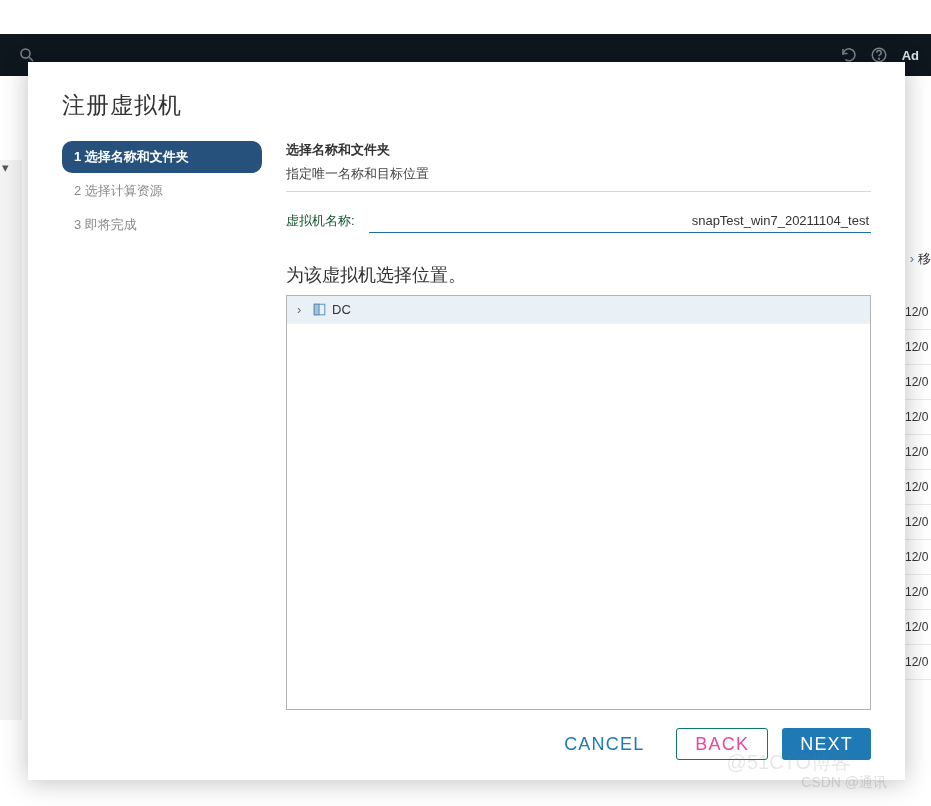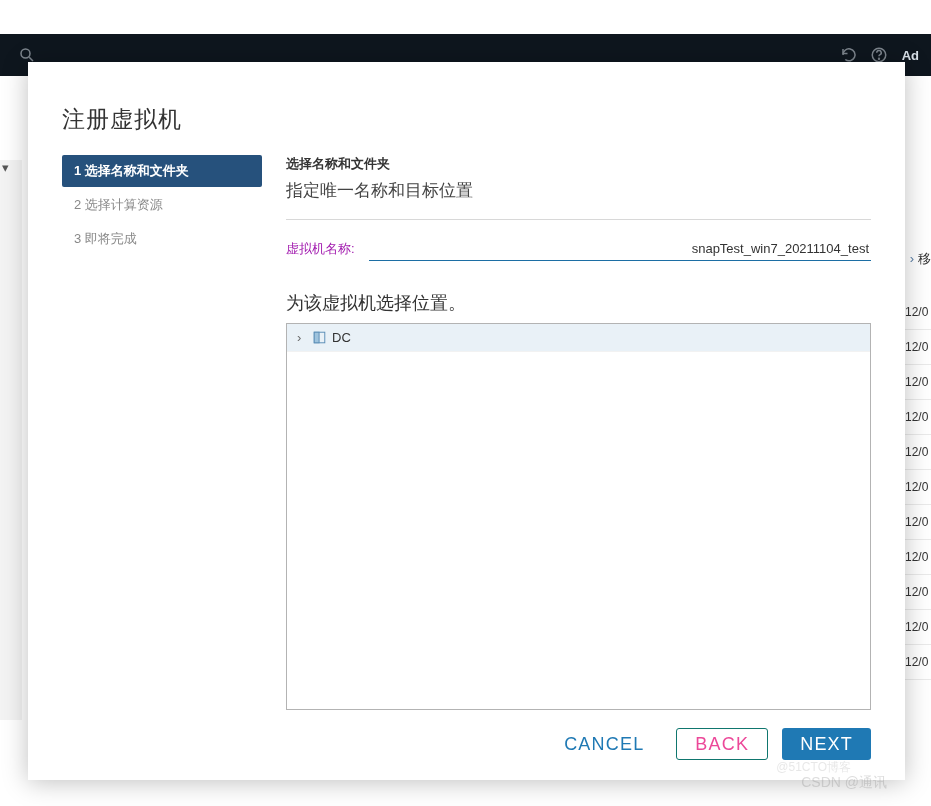--- a/index.html
+++ b/index.html
@@ -13,50 +13,50 @@
     
     .bg-list { position: absolute; top: 240px; right: 0; width: 40px; }
     .bg-row { height: 35px; line-height: 35px; font-size: 12px; color: #333; border-bottom: 1px solid #eaeaea; padding-left: 4px; white-space: nowrap; }
     .bg-move { position: absolute; top: 250px; right: 0; font-size: 13px; color: #333; }
     .bg-move::before { content: "›"; margin-right: 4px; color: #5a7fa6; }
     
     .bg-sidebar { position: absolute; top: 160px; left: 0; width: 22px; height: 560px; background: #f3f3f3; }
     .bg-sb-chev { position: absolute; top: 160px; left: 2px; font-size: 13px; color: #555; }
     
     .modal { position: absolute; top: 62px; left: 28px; right: 26px; bottom: 26px; background: #fff; box-shadow: 0 2px 24px rgba(0,0,0,.25); display: flex; flex-direction: column; padding: 28px 34px 20px 34px; }
-    .modal-title { font-size: 23px; font-weight: 300; color: #333; letter-spacing: 1px; margin-bottom: 20px; margin-top: 14px; }
+    .modal-title { font-size: 23px; font-weight: 300; color: #333; letter-spacing: 1px; margin-bottom: 20px; }
     
     .modal-body { flex: 1; display: flex; gap: 24px; overflow: hidden; }
     
     .steps { width: 200px; flex-shrink: 0; }
-    .step { padding: 7px 12px; font-size: 13px; color: #888; border-radius: 2px; margin-bottom: 2px; }
+    .step { padding: 7px 12px; font-size: 13px; color: #888; border-radius: 10px; margin-bottom: 2px; }
     .step.active { background: #26517c; color: #fff; font-weight: 600; }
     
     .content { flex: 1; display: flex; flex-direction: column; }
     .sec-title { font-size: 13px; font-weight: 700; color: #333; margin-bottom: 6px; }
-    .sec-sub { font-size: 17px; color: #444; padding-bottom: 17px; border-bottom: 1px solid #d8d8d8; margin-bottom: 18px; }
+    .sec-sub { font-size: 13px; color: #444; padding-bottom: 8px; border-bottom: 1px solid #d8d8d8; margin-bottom: 18px; }
     
     .field-row { display: flex; align-items: baseline; gap: 14px; margin-bottom: 30px; }
-    .field-label { font-size: 13px; color: #a21caf; white-space: nowrap; }
+    .field-label { font-size: 13px; color: #14532d; white-space: nowrap; }
     .field-input { flex: 1; border: none; border-bottom: 1px solid #1c6ea4; padding: 3px 2px 4px; font-size: 13px; color: #333; outline: none; background: transparent; text-align: right; }
     
     .loc-label { font-size: 18px; color: #333; margin-bottom: 8px; }
     .tree-box { flex: 1; border: 1px solid #b3b3b3; background: #fff; overflow: auto; }
     .tree-row { display: flex; align-items: center; height: 28px; padding: 0 10px; font-size: 13px; color: #333; background: #e9f1f7; border-bottom: 1px solid #f2f2f2; gap: 6px; cursor: pointer; }
     .tree-chev { color: #6a6a6a; font-size: 13px; width: 10px; }
     .dc-ico { width: 13px; height: 13px; }
     
     .modal-footer { padding-top: 18px; display: flex; justify-content: flex-end; gap: 14px; align-items: center; }
     .btn { height: 32px; padding: 0 18px; border-radius: 3px; font-size: 18px; letter-spacing: 1.2px; font-weight: 400; cursor: pointer; display: inline-flex; align-items: center; }
     .btn-link { border: none; background: transparent; color: #1f79b4; }
     .btn-outline { border: 1px solid #0f766e; background: #fff; color: #ec4899; }
     .btn-primary { border: none; background: #1f79b4; color: #ffffff; }
     
     .watermark { position: absolute; bottom: 14px; right: 44px; font-size: 14px; color: rgba(120,120,120,.25); pointer-events: none; }
-    .watermark2 { position: absolute; bottom: 30px; right: 80px; font-size: 12px; color: rgba(120,120,120,.18); pointer-events: none; }
+    .watermark2 { position: absolute; bottom: 30px; right: 80px; font-size: 20px; color: rgba(120,120,120,.18); pointer-events: none; }
   </style>
 </head>
 <body>
 
 <div class="bg-page">
   <div class="bg-header">
     <svg class="ico" viewBox="0 0 24 24" fill="none" stroke="#c8d0d8" stroke-width="2">
         <circle cx="10" cy="10" r="6"></circle>
         <line x1="15" y1="15" x2="20" y2="20"></line>
       </svg>

